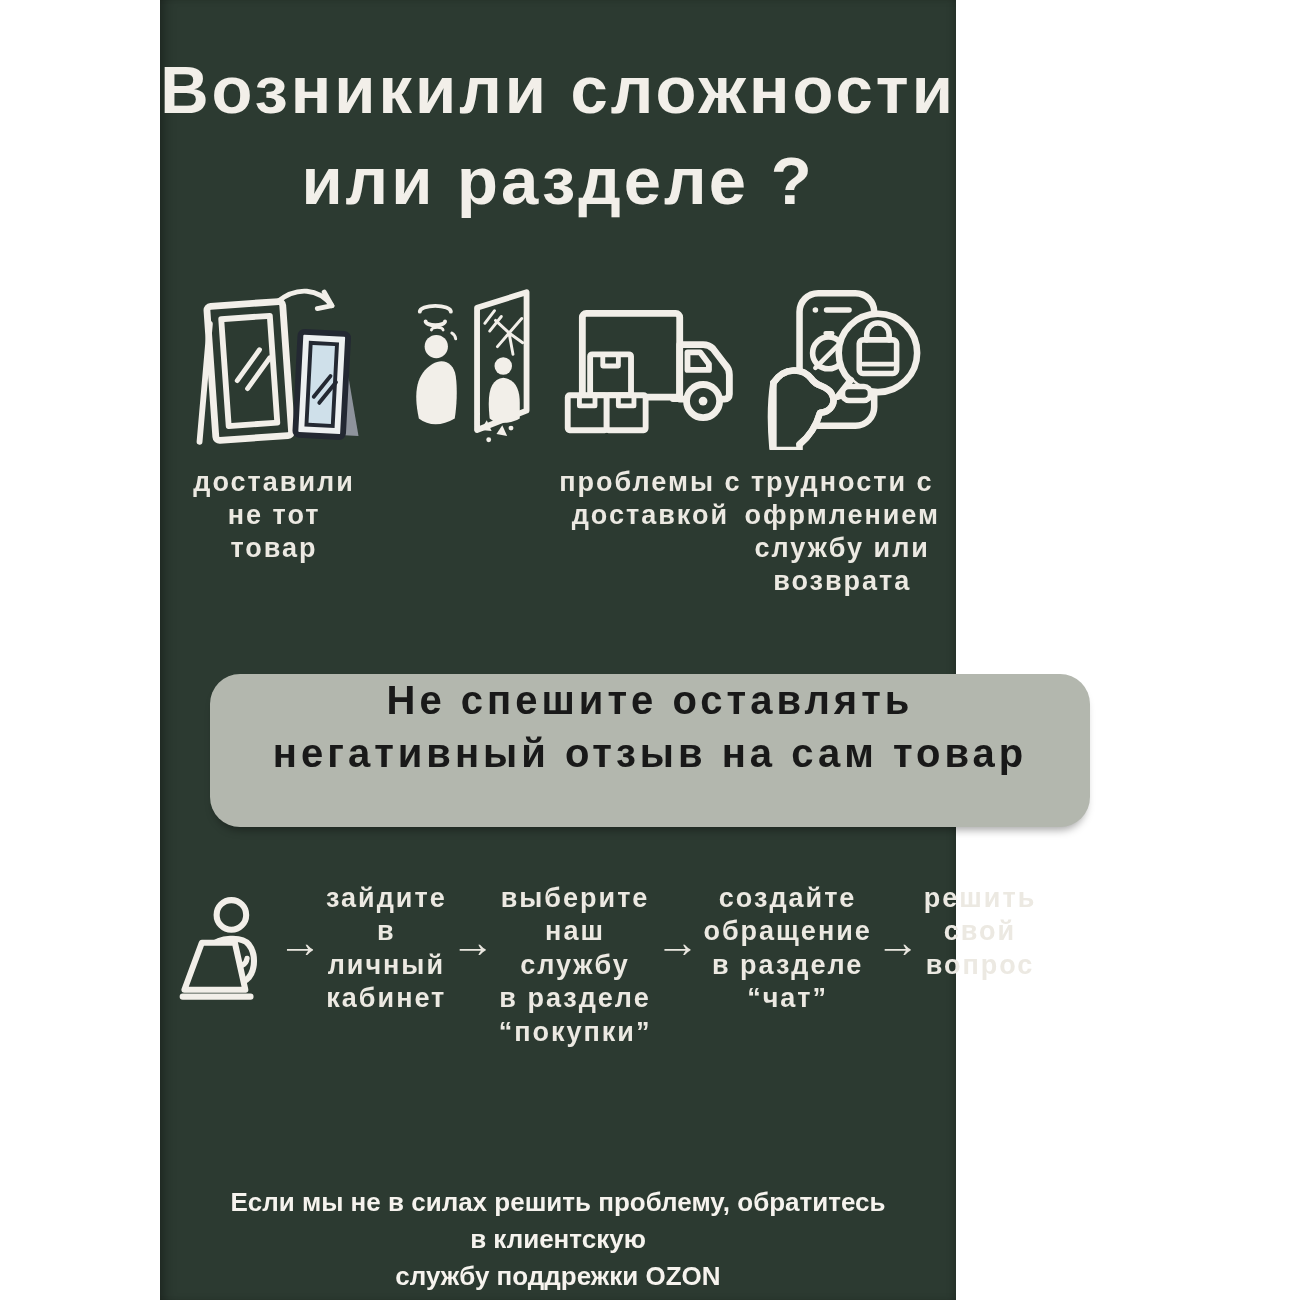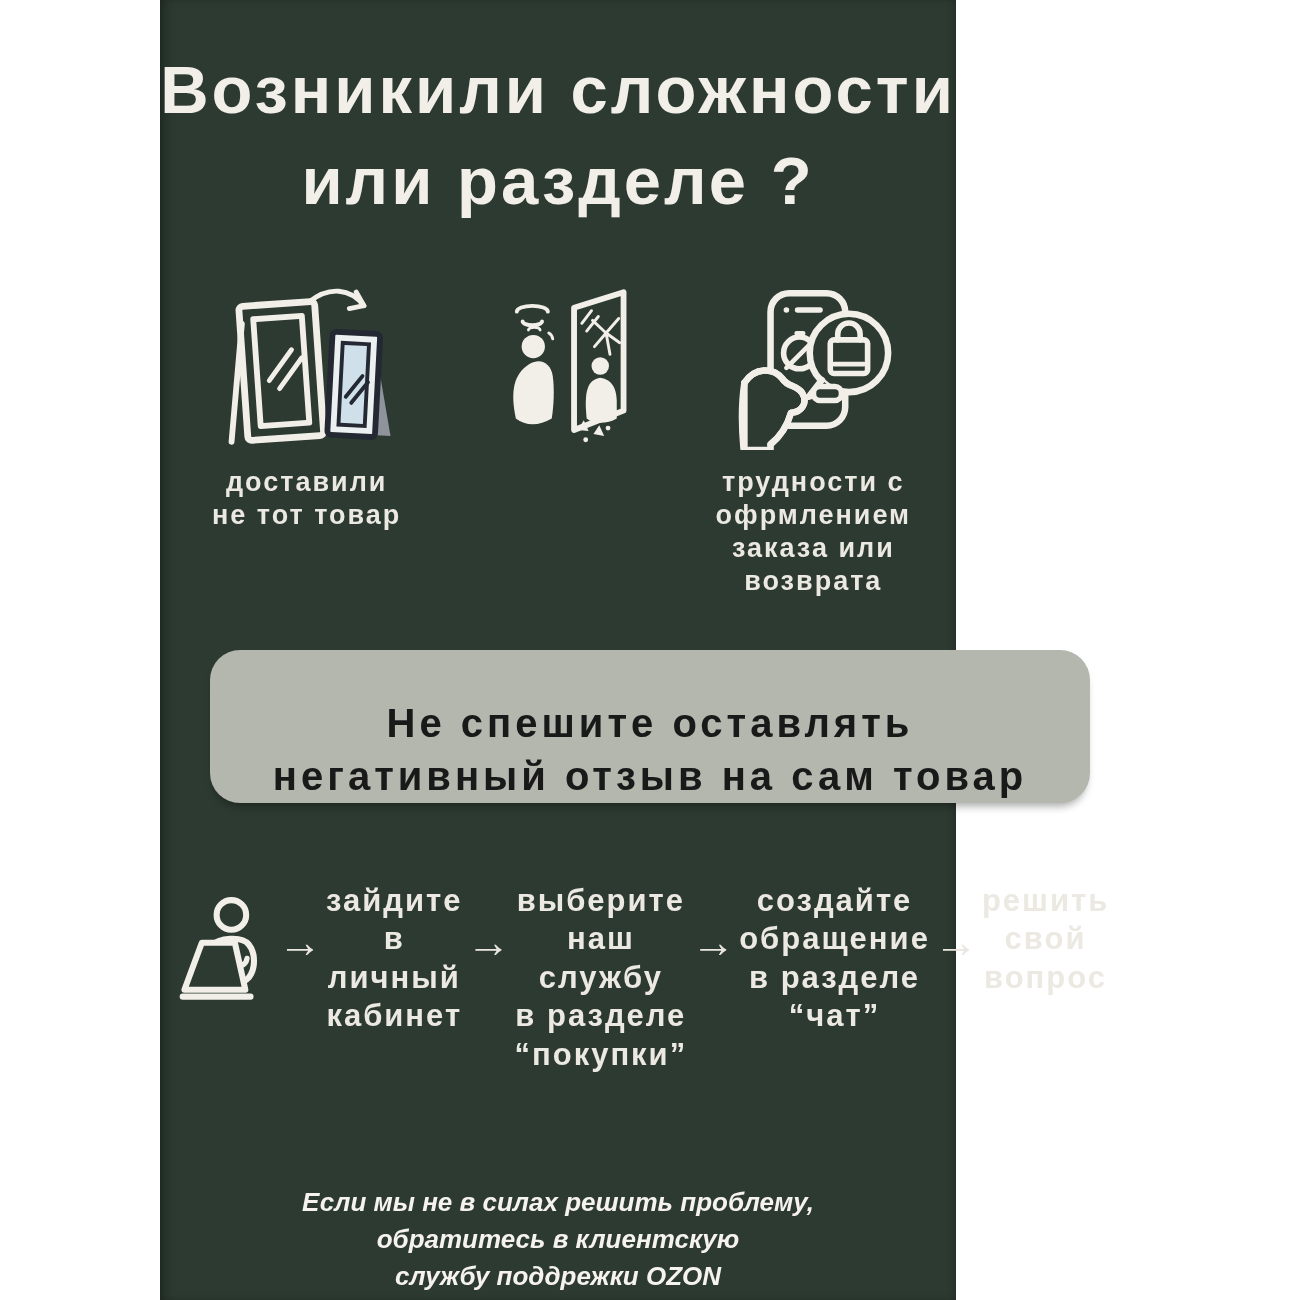--- a/index.html
+++ b/index.html
@@ -47,24 +47,24 @@
   .issue-caption{
     margin-top:14px;
     color:#ece9e2;
     font-size:27px;font-weight:700;
     letter-spacing:2px;
     line-height:1.22;
     text-align:center;
     white-space:pre-line;
   }
   .notice{
-    position:absolute;left:50px;top:650px;width:880px;height:153px;
+    position:absolute;left:50px;top:674px;width:880px;height:153px;
     background:var(--notice-bg);
     border-radius:30px;
-    display:flex;align-items:flex-end;justify-content:center;
+    display:flex;align-items:flex-start;justify-content:center;
     box-shadow:0 7px 9px -4px rgba(0,0,0,.35);
   }
   .notice-text{
     color:var(--notice-ink);
     font-size:40px;font-weight:700;
     letter-spacing:4px;
     line-height:1.33;
     text-align:center;
     white-space:pre-line;
   }
@@ -77,34 +77,33 @@
     flex:0 0 auto;
     margin-top:38px;
     padding:0 4px;
     color:#e9e6df;
     font-size:44px;font-weight:400;
     line-height:1;
   }
   .step{flex:1 1 0;}
   .step-label{
     color:#ece9e2;
-    font-size:31px;font-weight:700;
+    font-size:27px;font-weight:700;
     letter-spacing:2px;
     line-height:1.24;
     text-align:center;
     white-space:pre-line;
   }
   .footer{
     position:absolute;left:60px;right:60px;top:1184px;
     text-align:center;
     color:#f6f3ee;
     font-size:26px;font-weight:700;
     line-height:1.42;
     white-space:pre-line;
-    font-style:italic;
   }
   svg{display:block;}
   .st{stroke:var(--ink);fill:none;stroke-linecap:round;stroke-linejoin:round;}
   .fl{fill:var(--ink);stroke:none;}
   .mask{fill:var(--panel);}
 </style>
 </head>
 <body>
 
 <div class="panel">
@@ -154,20 +153,40 @@
           <path class="st" stroke-width="3" d="M53,49 a6,3 0 1 1 12,0"></path>
           <path class="st" stroke-width="3" d="M74,52 a8,8 0 0 1 4,6"></path>
           <polygon class="fl" points="104,152 110,142 115,153"></polygon>
           <polygon class="fl" points="120,156 126,147 131,158"></polygon>
           <circle class="fl" cx="112" cy="162" r="2.5"></circle>
           <circle class="fl" cx="135" cy="150" r="2.5"></circle>
         </svg>
       </div>
     </div>
 
+    <div class="issue">
+      <div class="issue-iconbox">
+        <svg width="185" height="168" viewBox="0 0 190 172">
+          <rect class="st" stroke-width="7" x="25" y="32" width="100" height="86" rx="4"></rect>
+          <path class="st mask" stroke-width="7" d="M125,64 h24 c4,0 7,1 10,4 l13,17 c3,3 4,6 4,10 v20 c0,3 -2,5 -5,5 h-46 z"></path>
+          <path class="st" stroke-width="6" d="M133,72 h13 l9,12 v6 h-22 z"></path>
+          <circle class="st mask" stroke-width="7" cx="149" cy="122" r="17"></circle>
+          <circle class="fl" cx="149" cy="122" r="4.5"></circle>
+          <path class="st" stroke-width="6" d="M118,120 h7"></path>
+          <rect class="st mask" stroke-width="6" x="33" y="74" width="42" height="42" rx="2"></rect>
+          <rect class="st" stroke-width="5" x="46" y="74" width="16" height="12"></rect>
+          <rect class="st mask" stroke-width="6" x="10" y="116" width="40" height="36" rx="2"></rect>
+          <rect class="st" stroke-width="5" x="22" y="116" width="16" height="11"></rect>
+          <rect class="st mask" stroke-width="6" x="50" y="116" width="40" height="36" rx="2"></rect>
+          <rect class="st" stroke-width="5" x="62" y="116" width="16" height="11"></rect>
+        </svg>
+      </div>
+      <div class="issue-caption">проблемы с
+доставкой</div>
+    </div>
 
     <div class="issue">
       <div class="issue-iconbox">
         <svg width="172" height="168" viewBox="0 0 175 180">
           <rect class="st" stroke-width="7" x="42" y="12" width="80" height="142" rx="20"></rect>
           <circle class="fl" cx="59" cy="30" r="3"></circle>
           <path class="st" stroke-width="6" d="M71,30 h24"></path>
           <circle class="st" stroke-width="6" cx="73" cy="76" r="17"></circle>
           <path class="st" stroke-width="5" d="M59,92 L89,62 M70,55 h7"></path>
           <path class="st" stroke-width="5" d="M100,70 h13 M100,82 h9"></path>
@@ -177,21 +196,21 @@
           <path class="st" stroke-width="6" d="M114,62 v-6 a12,12 0 0 1 24,0 v6"></path>
           <path class="st" stroke-width="5" d="M110,88 h32"></path>
           <rect class="st mask" stroke-width="6" x="88" y="112" width="30" height="15" rx="7"></rect>
           <path class="st mask" stroke-width="7" d="M14,108 C26,90 46,92 55,104 C61,113 70,110 76,119 C82,129 76,139 64,140 C60,154 52,166 42,174 L42,180 L14,180 Z" stroke="none"></path>
           <path class="st" stroke-width="7" d="M14,108 C26,90 46,92 55,104 C61,113 70,110 76,119 C82,129 76,139 64,140 C60,154 52,166 42,174"></path>
           <path class="st" stroke-width="7" d="M14,108 C10,134 11,156 13,178"></path>
         </svg>
       </div>
       <div class="issue-caption">трудности с
 офрмлением
-заказа или
+службу или
 возврата</div>
     </div>
 
   </div>
 
   <div class="notice">
     <div class="notice-text">Не спешите оставлять
 негативный отзыв на сам товар</div>
   </div>
 

